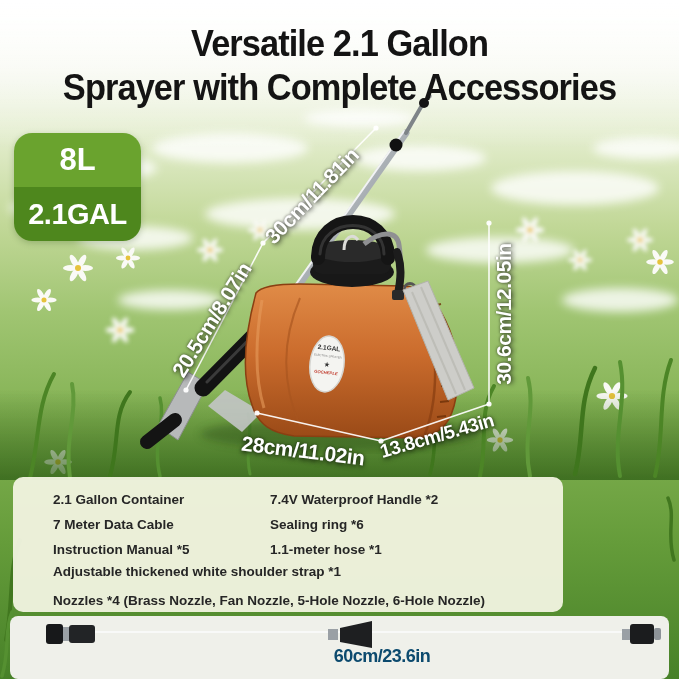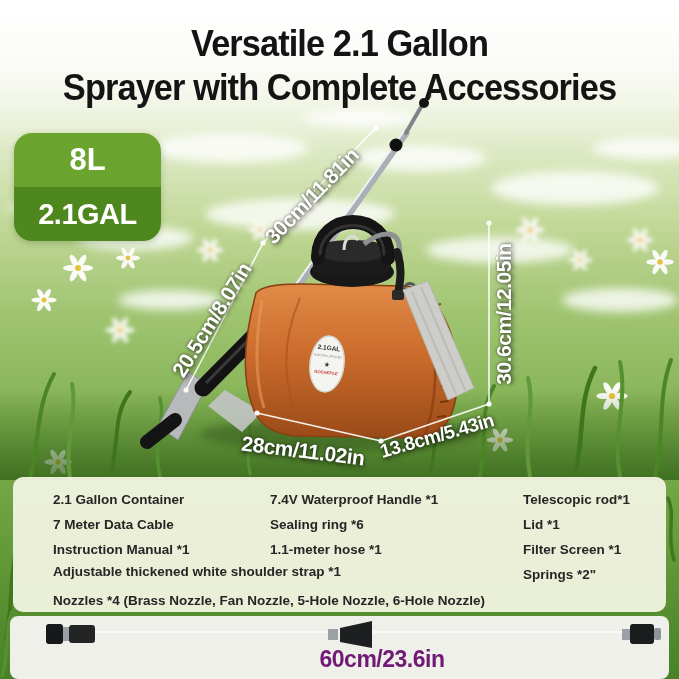--- a/index.html
+++ b/index.html
@@ -11,21 +11,21 @@
 
   
   .title{
     position:absolute;top:22px;left:0;width:679px;text-align:center;
     color:#141414;font-weight:bold;font-size:37px;line-height:44px;
     letter-spacing:-1px;transform:scaleX(.93);transform-origin:center top;
   }
 
   
   .badge{
-    position:absolute;left:14px;top:133px;width:147px;height:108px;
+    position:absolute;left:14px;top:133px;width:127px;height:108px;
     border-radius:18px;overflow:hidden;display:flex;flex-direction:column;
     box-shadow:0 2px 6px rgba(40,70,20,.25);
   }
   .badge .half{flex:1;display:flex;align-items:center;justify-content:center;
     color:#fff;font-weight:bold;}
   .badge .top{background:#6aa32e;font-size:31px;}
   .badge .bottom{background:#4e871d;font-size:29px;letter-spacing:-.5px;}
 
   
   .dim-label{
@@ -34,42 +34,42 @@
     text-shadow:0 2px 5px rgba(0,0,0,.65),0 0 3px rgba(0,0,0,.45);
   }
   .dl-wand  {left:312px;top:196px;transform:translate(-50%,-50%) rotate(-46deg);}
   .dl-gun   {left:212px;top:320px;transform:translate(-50%,-50%) rotate(-58deg);}
   .dl-height{left:504px;top:314px;transform:translate(-50%,-50%) rotate(-90deg);}
   .dl-width {left:303px;top:451px;transform:translate(-50%,-50%) rotate(7deg);}
   .dl-depth {left:437px;top:436px;font-size:19px;transform:translate(-50%,-50%) rotate(-16deg);}
 
   
   .acc-box{
-    position:absolute;left:13px;top:477px;width:653px;height:135px;
+    position:absolute;left:13px;top:477px;width:550px;height:135px;
     background:rgba(240,243,223,.96);border-radius:10px;
   }
   .acc-box ul{margin:0;padding:0;list-style:none;position:absolute;top:10px;}
   .acc-box li,.acc-row{
     font-size:13.5px;font-weight:bold;color:#262626;line-height:25px;white-space:nowrap;
   }
   .acc-col1{left:40px;}
   .acc-col2{left:257px;}
   .acc-col3{left:510px;}
   .acc-row{position:absolute;left:40px;}
   .acc-row1{top:82px;}
   .acc-row2{top:111px;}
 
   
   .rod-panel{
     position:absolute;left:10px;top:616px;width:659px;height:63px;
     background:#eff0ea;border-radius:8px;overflow:hidden;
   }
   .rod-label{
     position:absolute;left:382px;top:646px;transform:translateX(-50%);
-    font-size:23px;font-weight:bold;color:#701a75;letter-spacing:-.5px;white-space:nowrap;
+    font-size:18px;font-weight:bold;color:#0c4a6e;letter-spacing:-.5px;white-space:nowrap;
   }
 </style>
 </head>
 <body>
 
 <div class="stage">
 
   <svg class="layer" width="679" height="679" viewBox="0 0 679 679">
     <defs>
       <linearGradient id="sky" x1="0" y1="0" x2="0" y2="1">
@@ -287,32 +287,26 @@
 
   <div class="badge">
     <div class="half top">8L</div>
     <div class="half bottom">2.1GAL</div>
   </div>
 
   <div class="acc-box">
     <ul class="acc-col1">
       <li>2.1 Gallon Container</li>
       <li>7 Meter Data Cable</li>
-      <li>Instruction Manual *1</li>
+      <li>Instruction Manual *5</li>
     </ul>
     <ul class="acc-col2">
-      <li>7.4V Waterproof Handle *1</li>
+      <li>7.4V Waterproof Handle *2</li>
       <li>Sealing ring *6</li>
       <li>1.1-meter hose *1</li>
-    </ul>
-    <ul class="acc-col3">
-      <li>Telescopic rod*1</li>
-      <li>Lid *1</li>
-      <li>Filter Screen *1</li>
-      <li>Springs *2"</li>
     </ul>
     <div class="acc-row acc-row1">Adjustable thickened white shoulder strap *1</div>
     <div class="acc-row acc-row2">Nozzles *4 (Brass Nozzle, Fan Nozzle, 5-Hole Nozzle, 6-Hole Nozzle)</div>
   </div>
 
   <div class="rod-panel">
     <svg width="659" height="63" viewBox="0 0 659 63">
       <defs>
         <linearGradient id="rodG" x1="0" y1="0" x2="0" y2="1">
           <stop offset="0" stop-color="#c9ced2"></stop>

